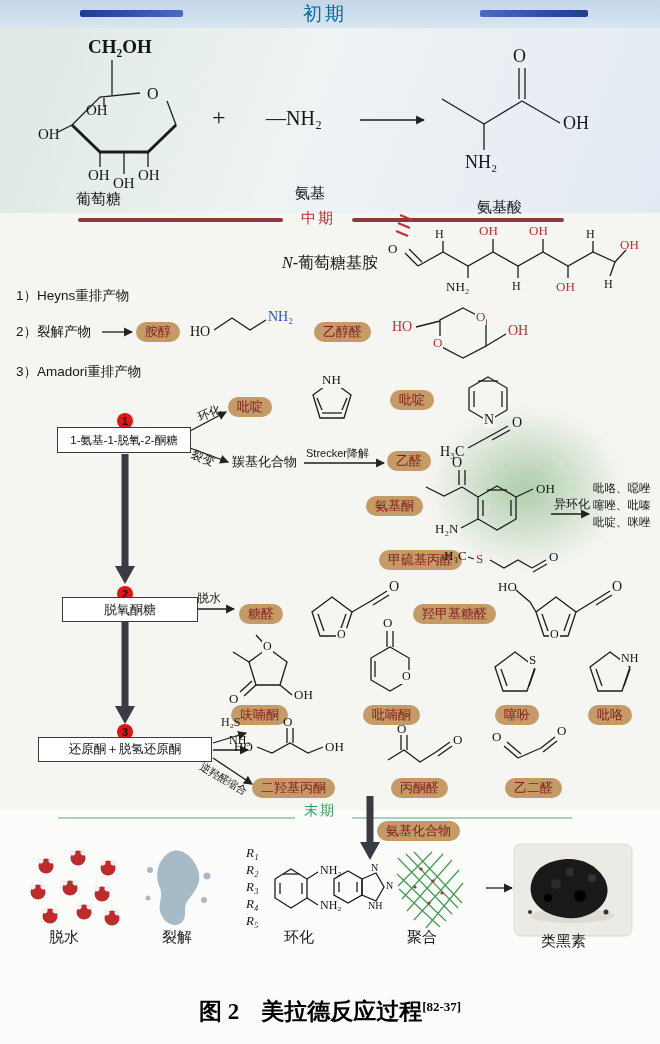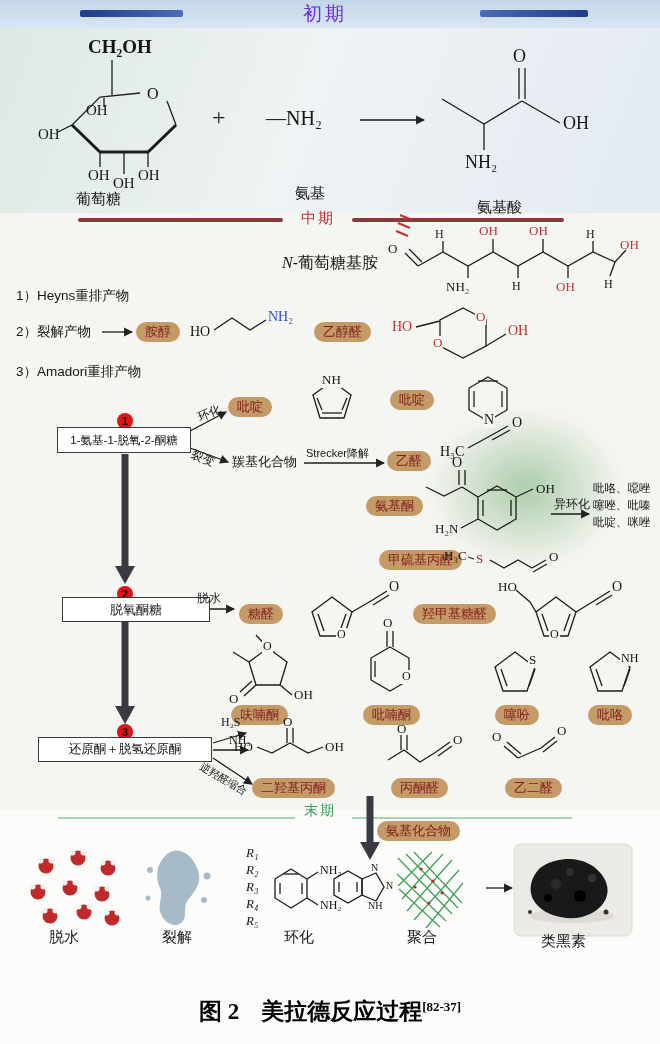--- a/index.html
+++ b/index.html
@@ -292,21 +292,21 @@
           <circle cx="580" cy="896" r="6" fill="#000"></circle>
         <circle cx="592" cy="878" r="4" fill="#333"></circle>
           <circle cx="548" cy="898" r="4" fill="#000"></circle>
         <circle cx="570" cy="872" r="4" fill="#2f2f2f"></circle>
         <circle cx="530" cy="912" r="2" fill="#333"></circle>
           <circle cx="606" cy="912" r="2.5" fill="#333"></circle>
       </g>
     </g>
   </svg>
 
-  <span class="t" style="left:303px;top:3px;font-size:19px;letter-spacing:3px;color:#6d28d9">初期</span>
+  <span class="t" style="left:303px;top:3px;font-size:19px;letter-spacing:3px;color:#0369a1">初期</span>
   <span class="t" style="left:301px;top:209px;font-size:15px;letter-spacing:2px;color:#bf3030">中期</span>
   <span class="t" style="left:304px;top:802px;font-size:14px;letter-spacing:2px;color:#2f9e5a">末期</span>
 
   <span class="t serif" style="left:88px;top:36px;font-size:19px;font-weight:600">CH₂OH</span>
   <span class="t serif" style="left:147px;top:85px;font-size:16px">O</span>
   <span class="t serif" style="left:86px;top:102px;font-size:15px">OH</span>
   <span class="t serif" style="left:38px;top:126px;font-size:15px">OH</span>
   <span class="t serif" style="left:88px;top:167px;font-size:15px">OH</span>
   <span class="t serif" style="left:138px;top:167px;font-size:15px">OH</span>
   <span class="t serif" style="left:113px;top:175px;font-size:15px">OH</span>
@@ -366,21 +366,21 @@
   <span class="t" style="left:554px;top:498px;font-size:12px">异环化</span>
   <span class="t" style="left:593px;top:482px;font-size:11.5px">吡咯、噁唑</span>
   <span class="t" style="left:593px;top:499px;font-size:11.5px">噻唑、吡嗪</span>
   <span class="t" style="left:593px;top:516px;font-size:11.5px">吡啶、咪唑</span>
   <span class="badge" style="left:379px;top:550px">甲硫基丙醛</span>
   <span class="t serif" style="left:444px;top:549px;font-size:13px">H₃C</span>
   <span class="t serif" style="left:476px;top:552px;font-size:13px;color:#b22424">S</span>
   <span class="t serif" style="left:549px;top:550px;font-size:13px">O</span>
 
   <div class="cnum" style="left:117px;top:586px">2</div>
-  <div class="box" style="left:62px;top:597px;width:148px;height:25px;font-size:13px">脱氧酮糖</div>
+  <div class="box" style="left:62px;top:597px;width:136px;height:25px;font-size:13px">脱氧酮糖</div>
   <span class="t" style="left:197px;top:592px;font-size:12px">脱水</span>
   <span class="badge" style="left:239px;top:604px">糖醛</span>
   <span class="t serif mask" style="left:336px;top:628px;font-size:12px">O</span>
   <span class="t serif" style="left:389px;top:579px;font-size:14px">O</span>
   <span class="badge" style="left:413px;top:604px">羟甲基糖醛</span>
   <span class="t serif" style="left:498px;top:580px;font-size:13px">HO</span>
   <span class="t serif mask" style="left:549px;top:628px;font-size:12px">O</span>
   <span class="t serif" style="left:612px;top:579px;font-size:14px">O</span>
   <span class="t serif mask" style="left:262px;top:640px;font-size:12px">O</span>
   <span class="t serif" style="left:229px;top:692px;font-size:13px">O</span>

